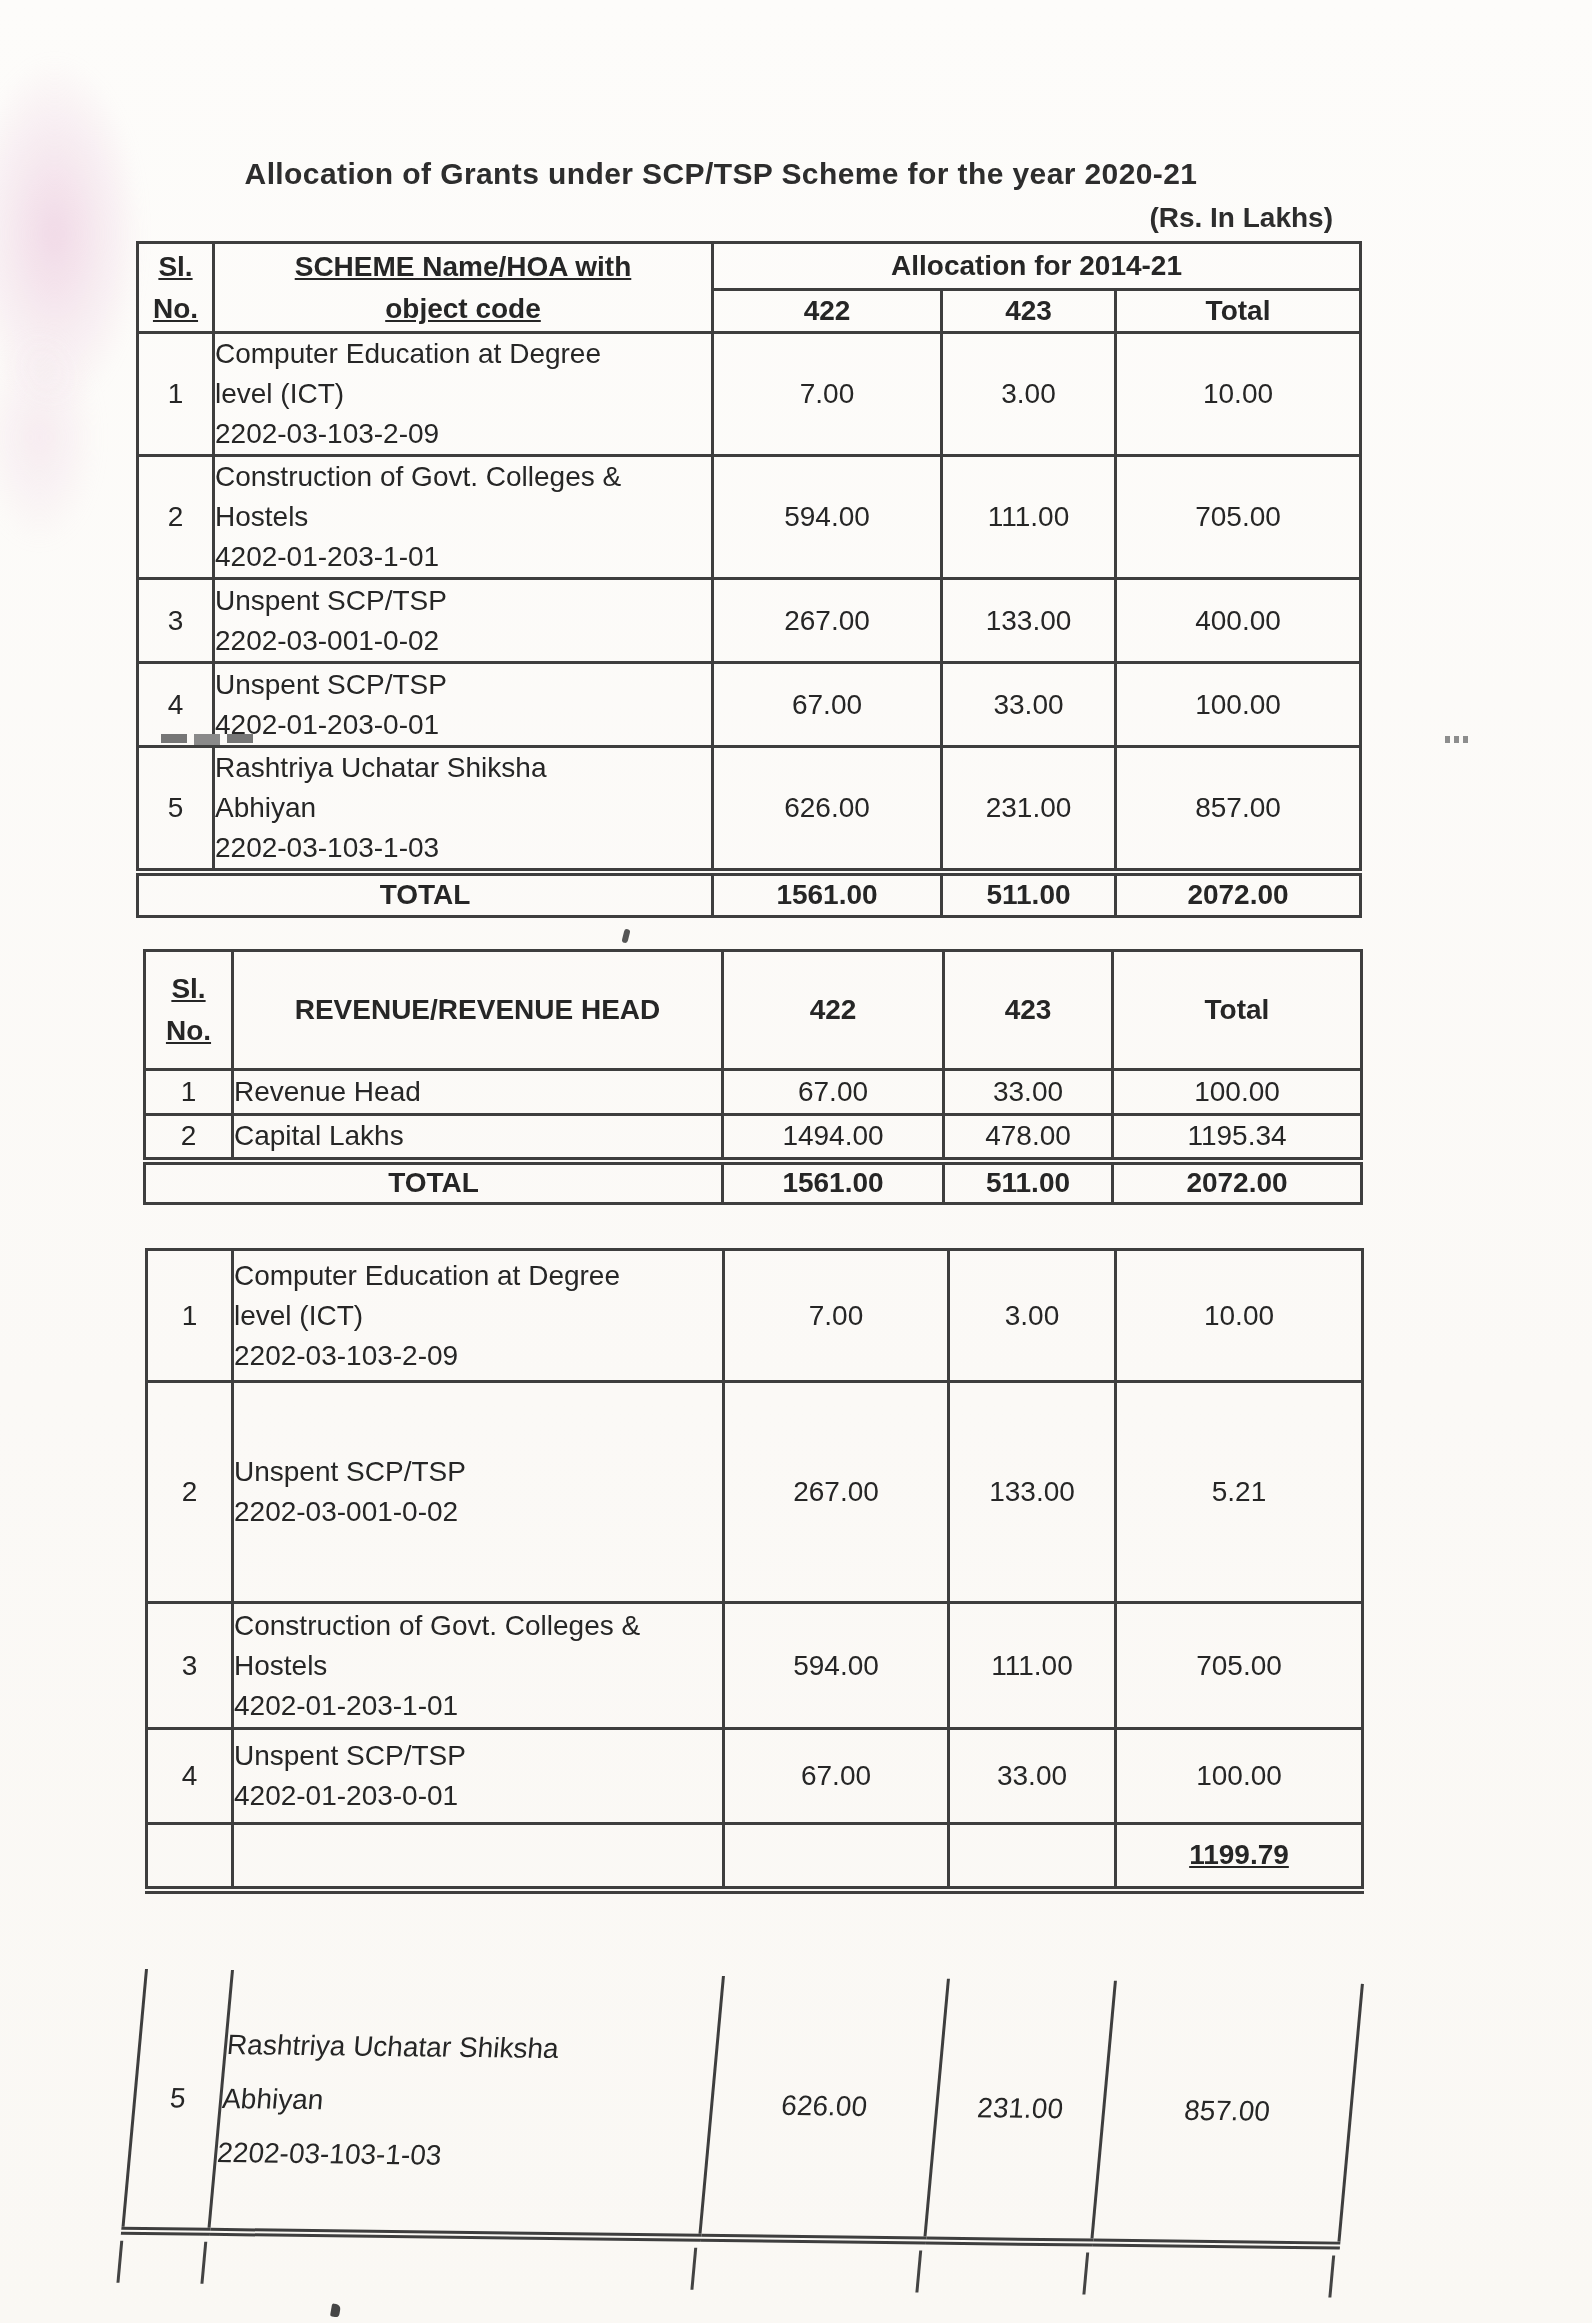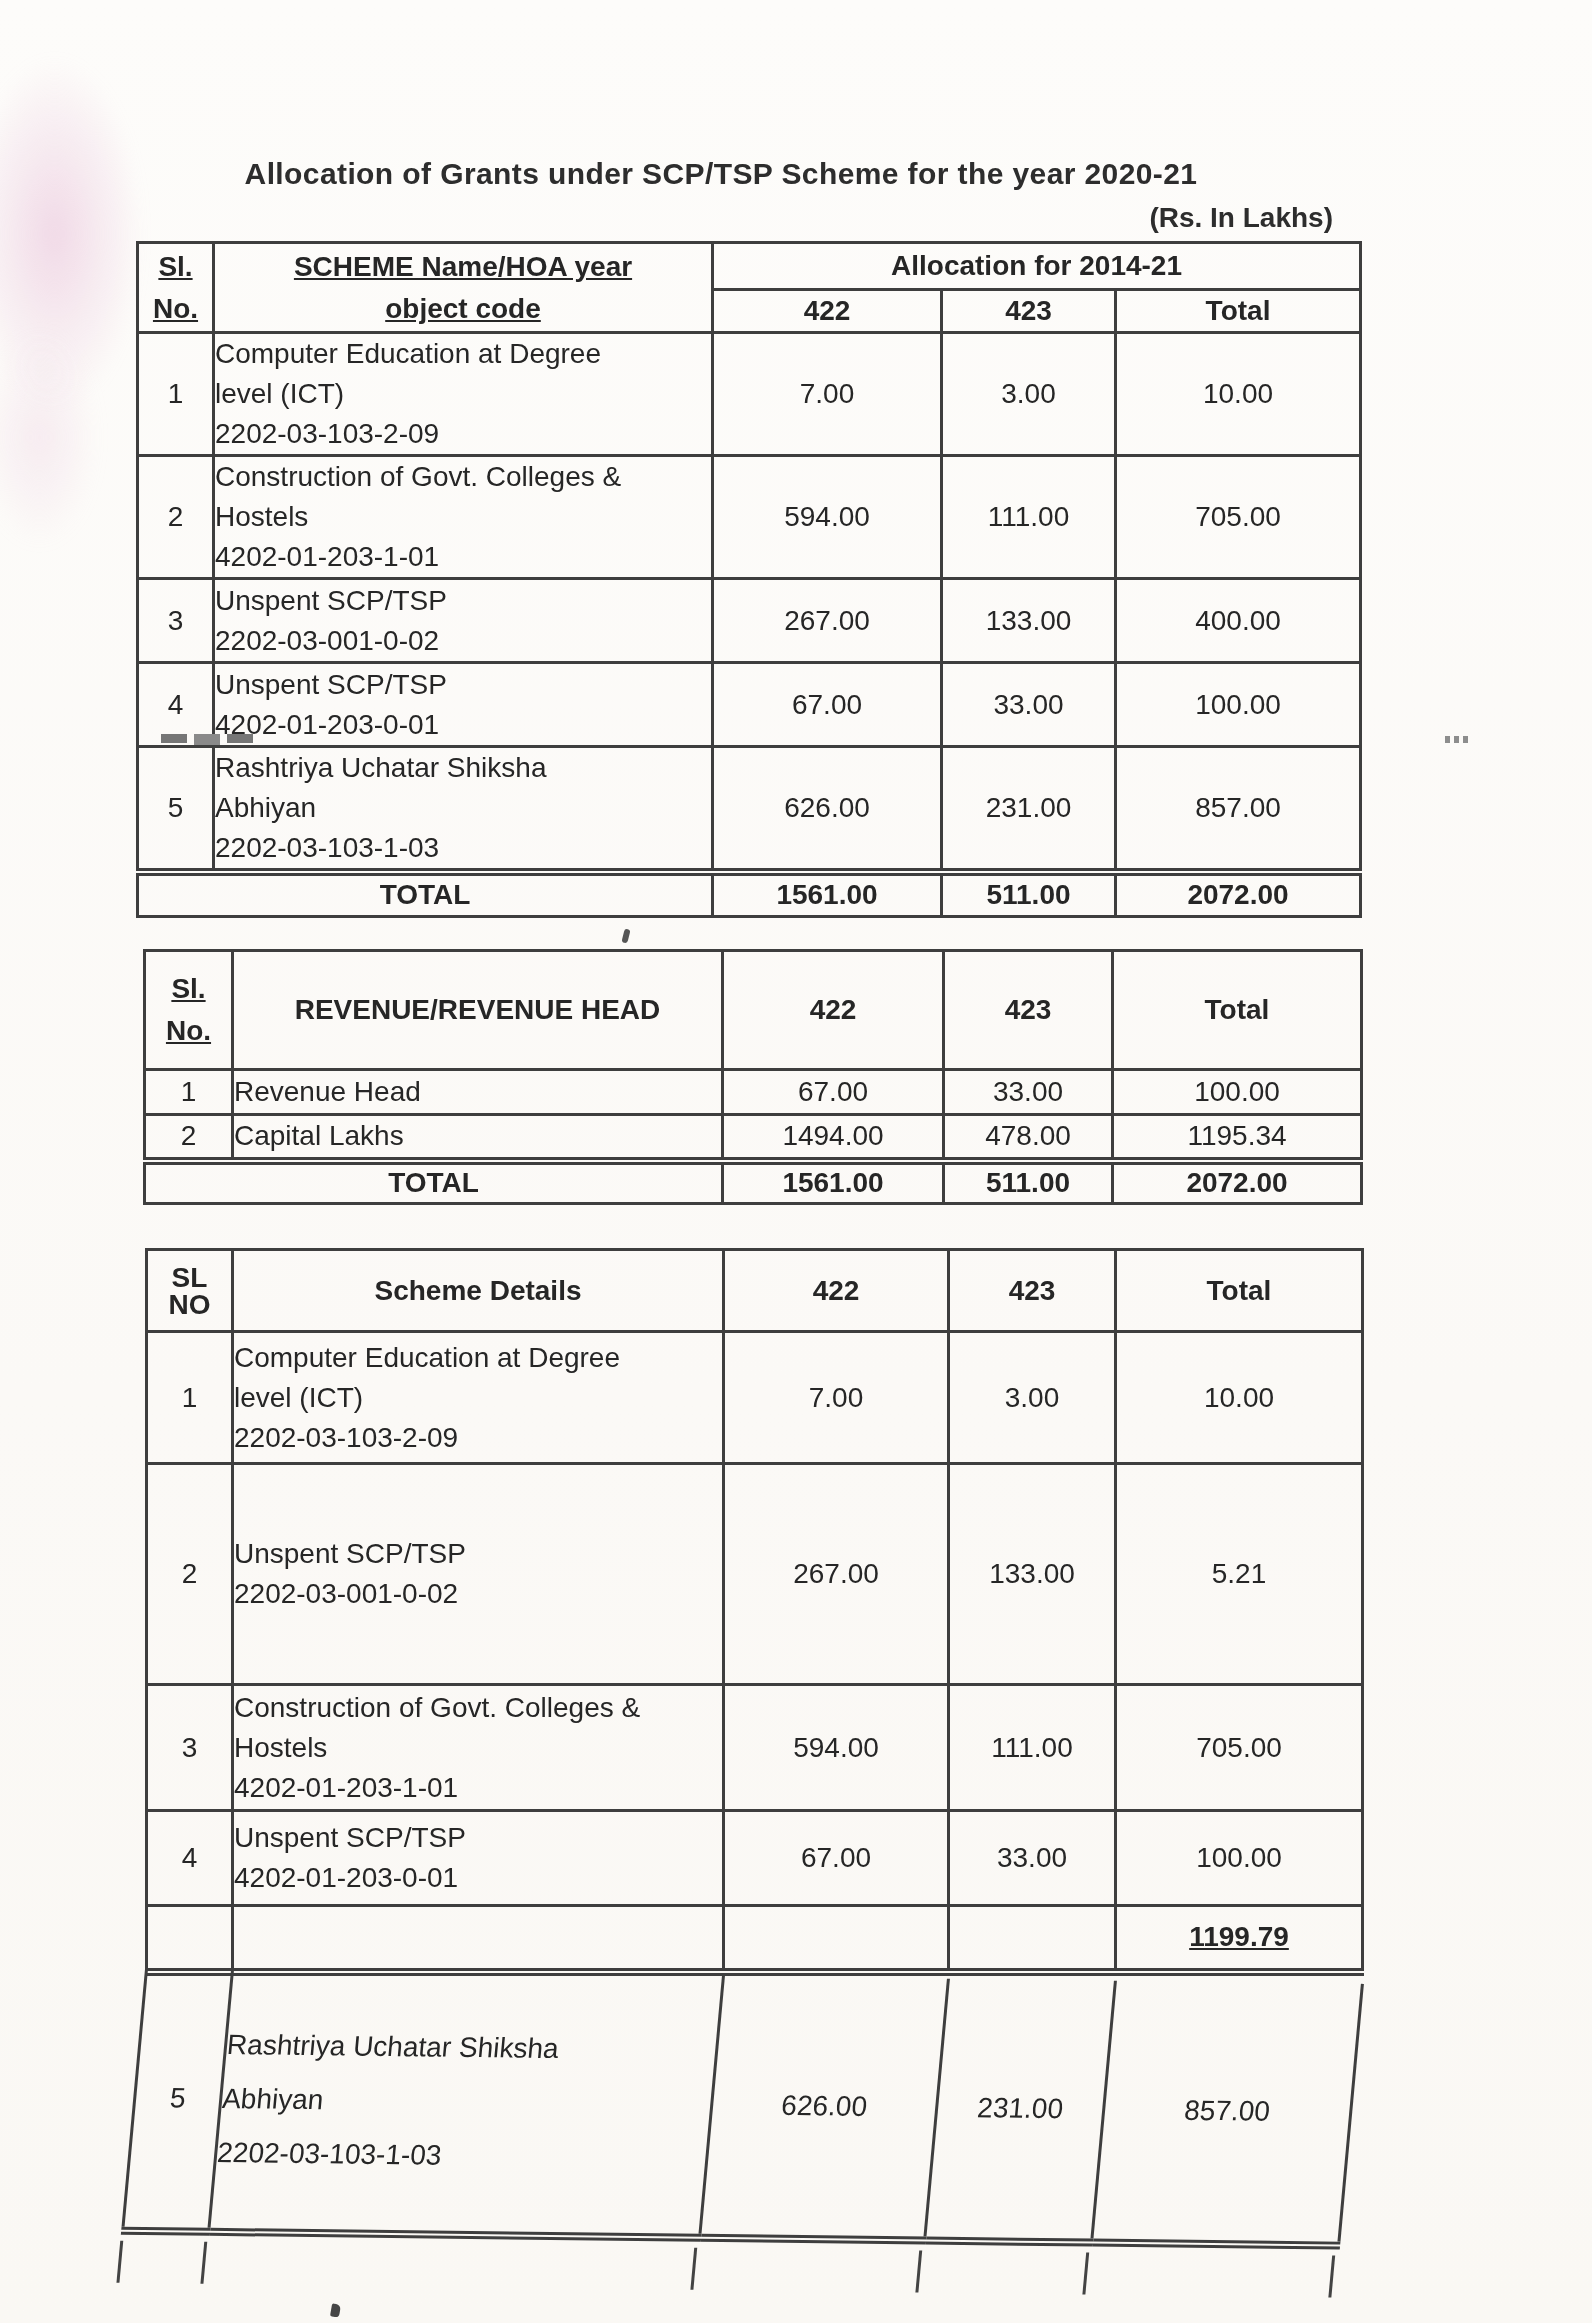--- a/index.html
+++ b/index.html
@@ -66,21 +66,21 @@
         <col style="width:174px">
         <col style="width:245px">
       </colgroup>
     <tbody>
       <tr style="height:47px">
         <td rowspan="2" class="c b hdr">
           <div>Sl.</div>
           <div>No.</div>
         </td>
         <td rowspan="2" class="c b hdr">
-          <div>SCHEME Name/HOA year</div>
+          <div>SCHEME Name/HOA with</div>
           <div>object code</div>
         </td>
         <td colspan="3" class="c b">Allocation for 2014-21</td>
       </tr>
       <tr style="height:43px">
         <td class="c b">422</td>
         <td class="c b">423</td>
         <td class="c b">Total</td>
       </tr>
       <tr style="height:119px">
@@ -201,30 +201,20 @@
 
   <table class="doc-table" style="left:145px;top:1248px;width:1215px;">
     <colgroup>
         <col style="width:86px">
         <col style="width:491px">
         <col style="width:225px">
         <col style="width:167px">
         <col style="width:247px">
       </colgroup>
     <tbody>
-      <tr style="height:82px">
-        <td class="c small-hdr">
-          <div>SL</div>
-          <div>NO</div>
-        </td>
-        <td class="c b">Scheme Details</td>
-        <td class="c b">422</td>
-        <td class="c b">423</td>
-        <td class="c b">Total</td>
-      </tr>
       <tr style="height:132px">
         <td class="c">1</td>
         <td class="scheme">
           <div>Computer Education at Degree</div>
           <div>level (ICT)</div>
           <div>2202-03-103-2-09</div>
         </td>
         <td class="c">7.00</td>
         <td class="c">3.00</td>
         <td class="c">10.00</td>

